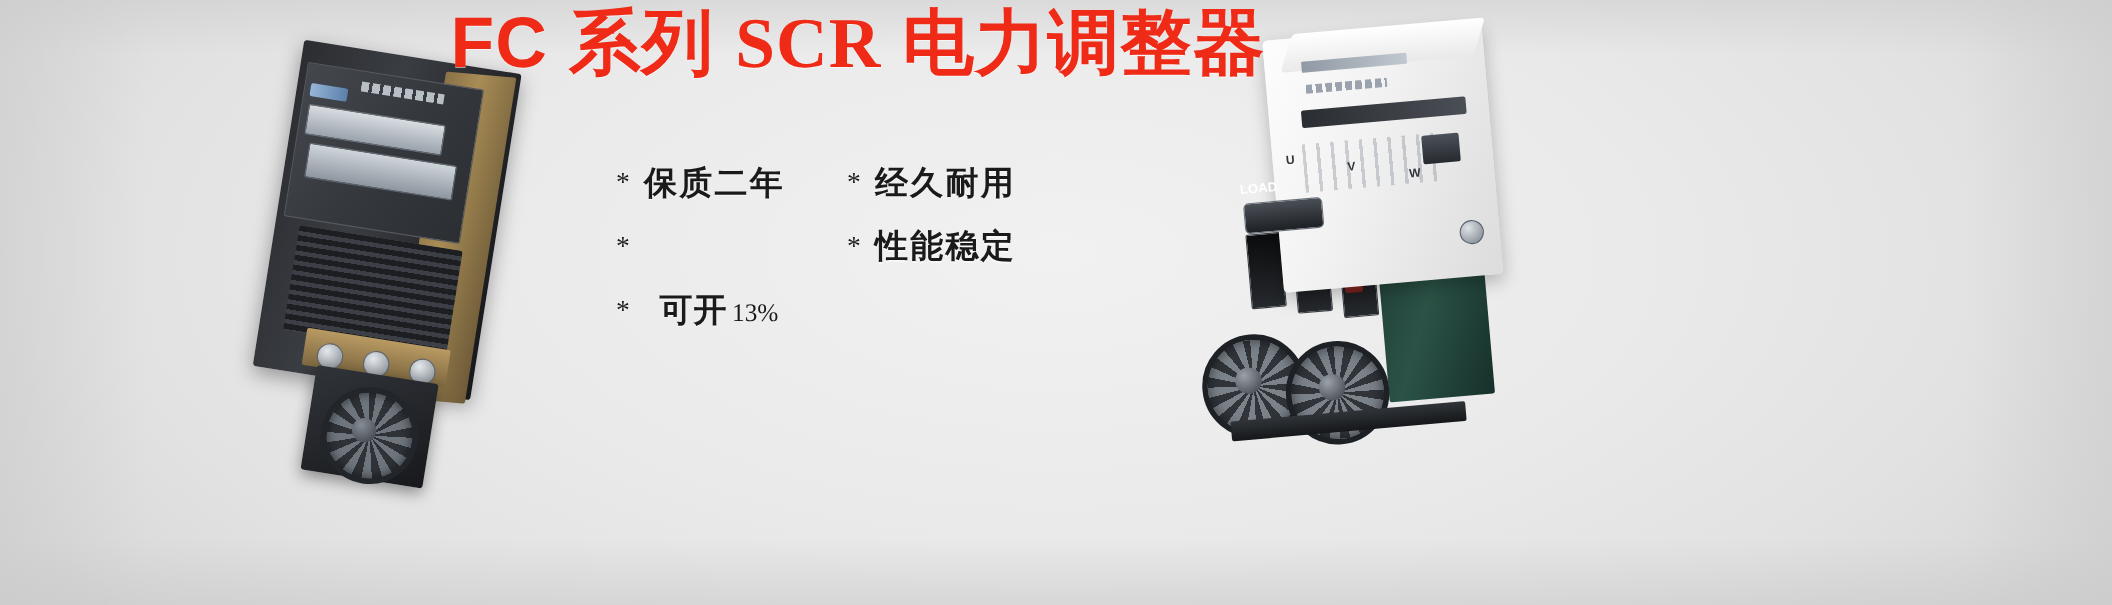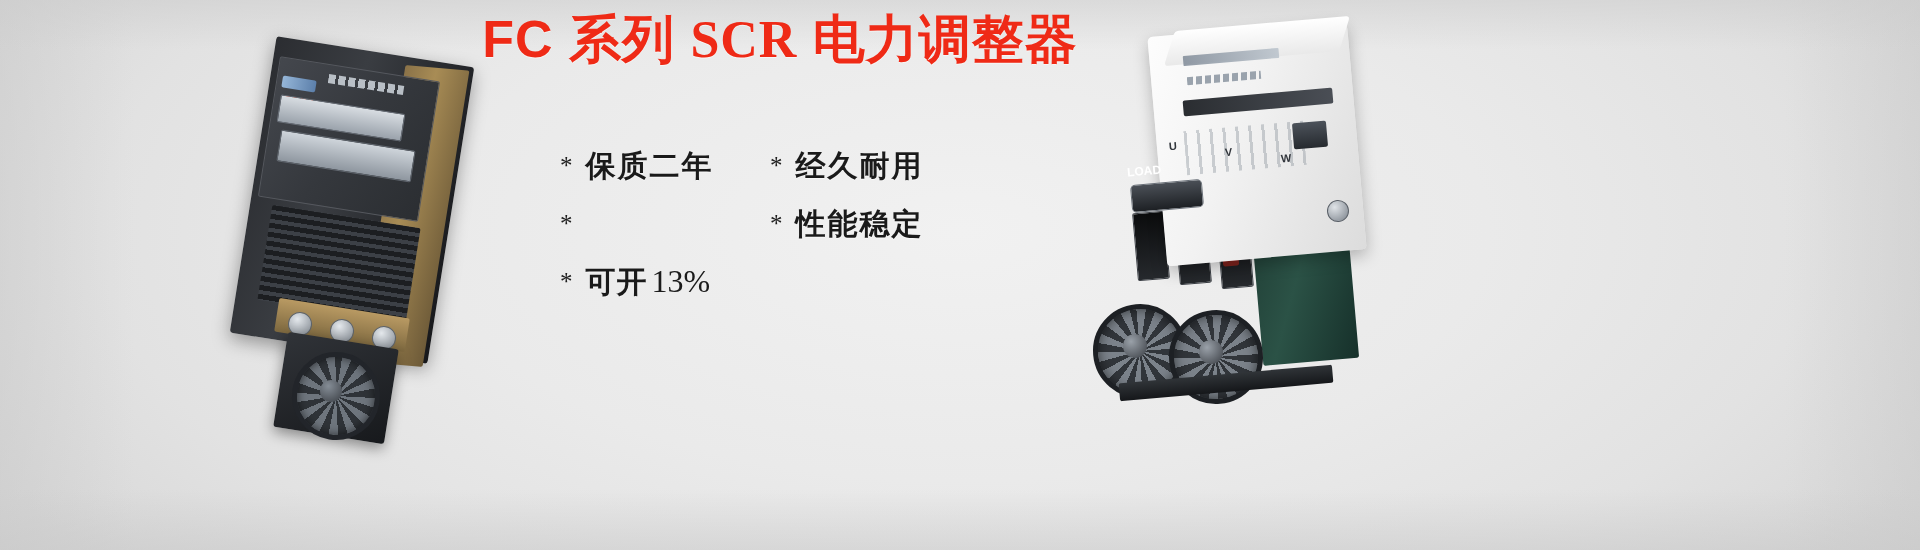--- a/index.html
+++ b/index.html
@@ -25,21 +25,21 @@
       linear-gradient(to left, rgba(200,200,200,.45) 0%, rgba(200,200,200,0) 7%);
     pointer-events:none;
   }
 
   
   #title{
     position:absolute;left:0;top:8px;width:1560px;
     text-align:center;
     white-space:nowrap;
     color:#ef2a16;
-    font-size:52px;
+    font-size:65px;
     font-weight:bold;
     letter-spacing:1px;
     line-height:62px;
     text-shadow:0 1px 0 rgba(255,255,255,.55);
   }
   #title .lat{font-family:"Liberation Serif","DejaVu Serif",serif;font-weight:bold;}
   #title .lat.sans{font-family:"Liberation Sans","DejaVu Sans",sans-serif;}
   #title .cjk{font-family:"DejaVu Sans","Liberation Sans",sans-serif;font-weight:bold;}
 
   
@@ -54,24 +54,24 @@
     font-size:25px;line-height:1;color:#1d1d1d;
     margin-right:13px;position:relative;top:-2px;
     font-family:"Liberation Serif","DejaVu Serif",serif;
   }
   .btext{
     font-size:30px;font-weight:bold;letter-spacing:2px;
     font-family:"DejaVu Sans","Liberation Sans",sans-serif;
     color:#1a1a1a;
     text-shadow:0 1px 0 rgba(255,255,255,.5);
   }
-  .brow.wide .btext{letter-spacing:1px;}
+  .brow.wide .btext{letter-spacing:1px;margin-left:14px;}
   .num{
     font-family:"Liberation Serif","DejaVu Serif",serif;
-    font-weight:normal;font-size:32px;letter-spacing:0;
+    font-weight:normal;font-size:23px;letter-spacing:0;
     padding:0 4px;
   }
 
   
   #tagline{
     position:absolute;left:560px;top:388px;width:470px;
     text-align:center;
     font-family:"DejaVu Sans","Liberation Sans",sans-serif;
     font-size:34px;font-weight:bold;
     color:#2f3136;

